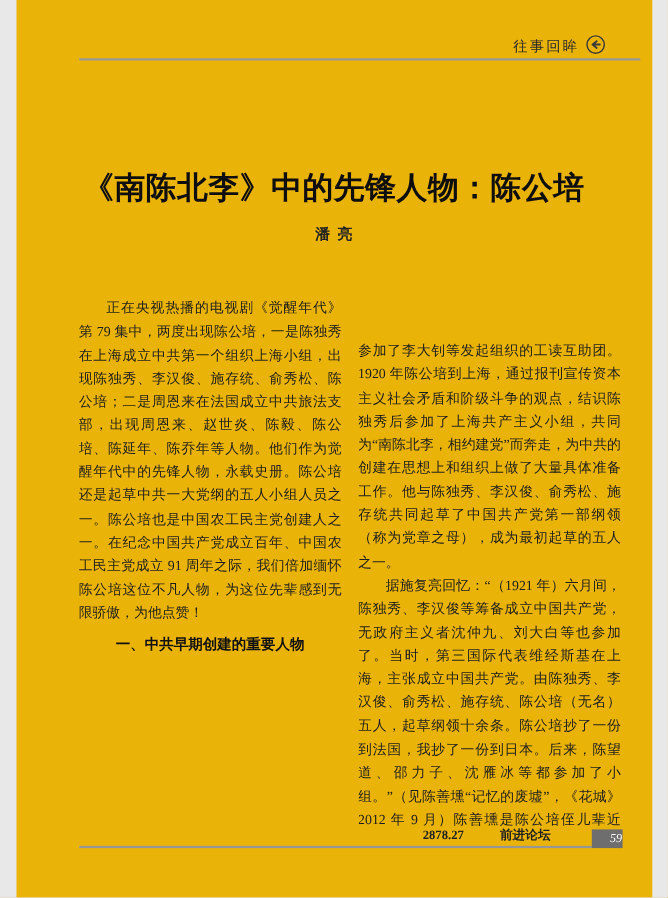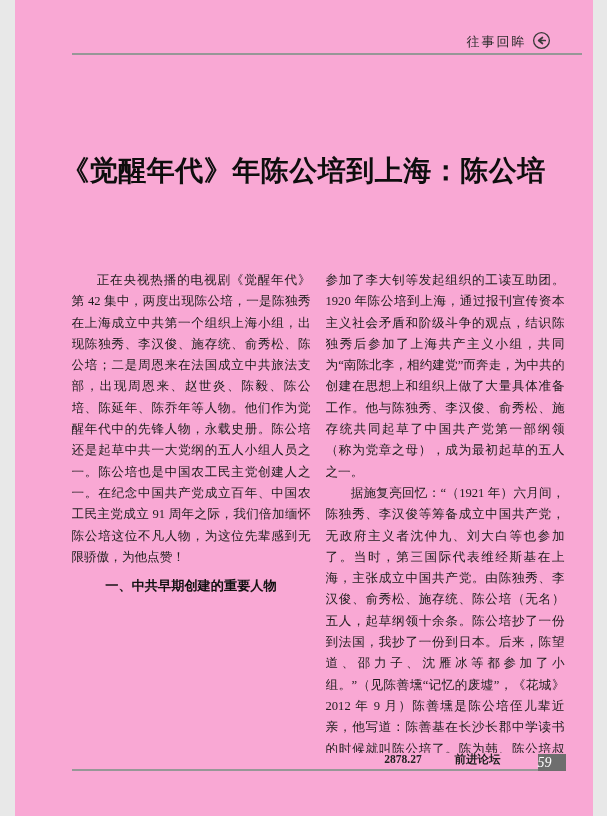--- a/index.html
+++ b/index.html
@@ -1,20 +1,20 @@
 <!DOCTYPE html>
 <html><head>
 <meta charset="utf-8">
 <style>
   html,body { margin:0; padding:0; background:#e8e8e8; }
   .page {
     position:relative;
     width:578px; height:816px;
     margin:0 auto;
-    background:#f9a8d4;
+    background:#eab308;
     overflow:hidden;
     font-family:"Liberation Serif", serif;
     color:#1d1d1d;
   }
   
   .header-label {
     position:absolute; top:33px; right:66px;
     font-size:13px; letter-spacing:2px; color:#2b2b2b;
     white-space:pre;
   }
@@ -44,63 +44,64 @@
   .column {
     position:absolute; top:270px;
     width:239px; height:483px;
     overflow:hidden;
     font-size:12.6px; line-height:21.3px;
     text-align:justify;
   }
   .col-left  { left:57px; }
   .col-right { left:311px; }
   .para { margin:0; text-indent:2em; }
-  .para.no-indent { text-indent:0; }
+  .para.no-indent { text-indent:0;margin-top:39px; }
   .section-heading {
     margin:7px 0 5px 0;
     text-align:center; text-indent:0;
     font-weight:bold; font-size:13.2px; color:#111;
   }
   
   .footer-rule {
     position:absolute; top:769px; left:57px; width:466px; height:2px;
     background:#979797;
   }
   .footer-text {
     position:absolute; top:752px; right:92px;
     font-weight:bold; font-size:11.5px; color:#222;
     white-space:nowrap;
   }
   .footer-text .journal { margin-left:30px; }
   .page-num-box {
     position:absolute; top:754px; left:523px;
     width:28px; height:17px;
     background:#6e6e6e;
-    color:#fff; font-style:italic; font-size:14px;
-    text-align:left; line-height:17px;
+    color:#fff; font-style:italic; font-size:11px;
+    text-align:right; line-height:17px;
   }
 </style>
 </head>
 <body>
 
 <div class="page">
 
   <div class="header-label">往事回眸</div>
   <span class="header-icon">
     <svg viewBox="0 0 20 20" width="19" height="19" aria-hidden="true">
       <circle cx="10" cy="10" r="8.3" fill="none" stroke="#3a3a3a" stroke-width="1.4"></circle>
       <path d="M14 10 H8.2 M11 6.8 L7 10 L11 13.2" fill="none" stroke="#3a3a3a" stroke-width="1.8" stroke-linecap="round" stroke-linejoin="round"></path>
     </svg>
   </span>
   <div class="header-rule"></div>
 
-  <div class="title">《觉醒年代》年陈公培到上海：陈公培</div>
+  <div class="title">《南陈北李》中的先锋人物：陈公培</div>
+  <div class="author">潘  亮</div>
 
   <div class="column col-left">
-    <p class="para">正在央视热播的电视剧《觉醒年代》第 42 集中，两度出现陈公培，一是陈独秀在上海成立中共第一个组织上海小组，出现陈独秀、李汉俊、施存统、俞秀松、陈公培；二是周恩来在法国成立中共旅法支部，出现周恩来、赵世炎、陈毅、陈公培、陈延年、陈乔年等人物。他们作为觉醒年代中的先锋人物，永载史册。陈公培还是起草中共一大党纲的五人小组人员之一。陈公培也是中国农工民主党创建人之一。在纪念中国共产党成立百年、中国农工民主党成立 91 周年之际，我们倍加缅怀陈公培这位不凡人物，为这位先辈感到无限骄傲，为他点赞！</p>
+    <p class="para">正在央视热播的电视剧《觉醒年代》第 79 集中，两度出现陈公培，一是陈独秀在上海成立中共第一个组织上海小组，出现陈独秀、李汉俊、施存统、俞秀松、陈公培；二是周恩来在法国成立中共旅法支部，出现周恩来、赵世炎、陈毅、陈公培、陈延年、陈乔年等人物。他们作为觉醒年代中的先锋人物，永载史册。陈公培还是起草中共一大党纲的五人小组人员之一。陈公培也是中国农工民主党创建人之一。在纪念中国共产党成立百年、中国农工民主党成立 91 周年之际，我们倍加缅怀陈公培这位不凡人物，为这位先辈感到无限骄傲，为他点赞！</p>
     <p class="para section-heading">一、中共早期创建的重要人物</p>
 
   </div>
 
   <div class="column col-right">
     <p class="para no-indent">参加了李大钊等发起组织的工读互助团。1920 年陈公培到上海，通过报刊宣传资本主义社会矛盾和阶级斗争的观点，结识陈独秀后参加了上海共产主义小组，共同为“南陈北李，相约建党”而奔走，为中共的创建在思想上和组织上做了大量具体准备工作。他与陈独秀、李汉俊、俞秀松、施存统共同起草了中国共产党第一部纲领（称为党章之母），成为最初起草的五人之一。</p>
     <p class="para">据施复亮回忆：“（1921 年）六月间，陈独秀、李汉俊等筹备成立中国共产党，无政府主义者沈仲九、刘大白等也参加了。当时，第三国际代表维经斯基在上海，主张成立中国共产党。由陈独秀、李汉俊、俞秀松、施存统、陈公培（无名）五人，起草纲领十余条。陈公培抄了一份到法国，我抄了一份到日本。后来，陈望道、邵力子、沈雁冰等都参加了小组。”（见陈善壎“记忆的废墟”，《花城》2012 年 9 月）陈善壎是陈公培侄儿辈近亲，他写道：陈善基在长沙长郡中学读书的时候就叫陈公培了。陈为韩、陈公培叔侄北上，陈为韩进保定陆军军官学校；陈公培去了北京。陈公培想进北京大学读书，没进得了。他和其他进不了北大的青年住在一个叫五老胡同的地方，在北京大学的南面。那时北京大学校址叫四公主府，在马神庙。北京大学图书馆最初就是用的四公主的梳妆楼。一群激进青年聚在一起，主张不要家庭、不要姓、不要名。这在当时是风气。天津的“觉悟社”成员，也是要割断历史，废除姓氏的。人</p>
   </div>
 
   <div class="footer-rule"></div>

